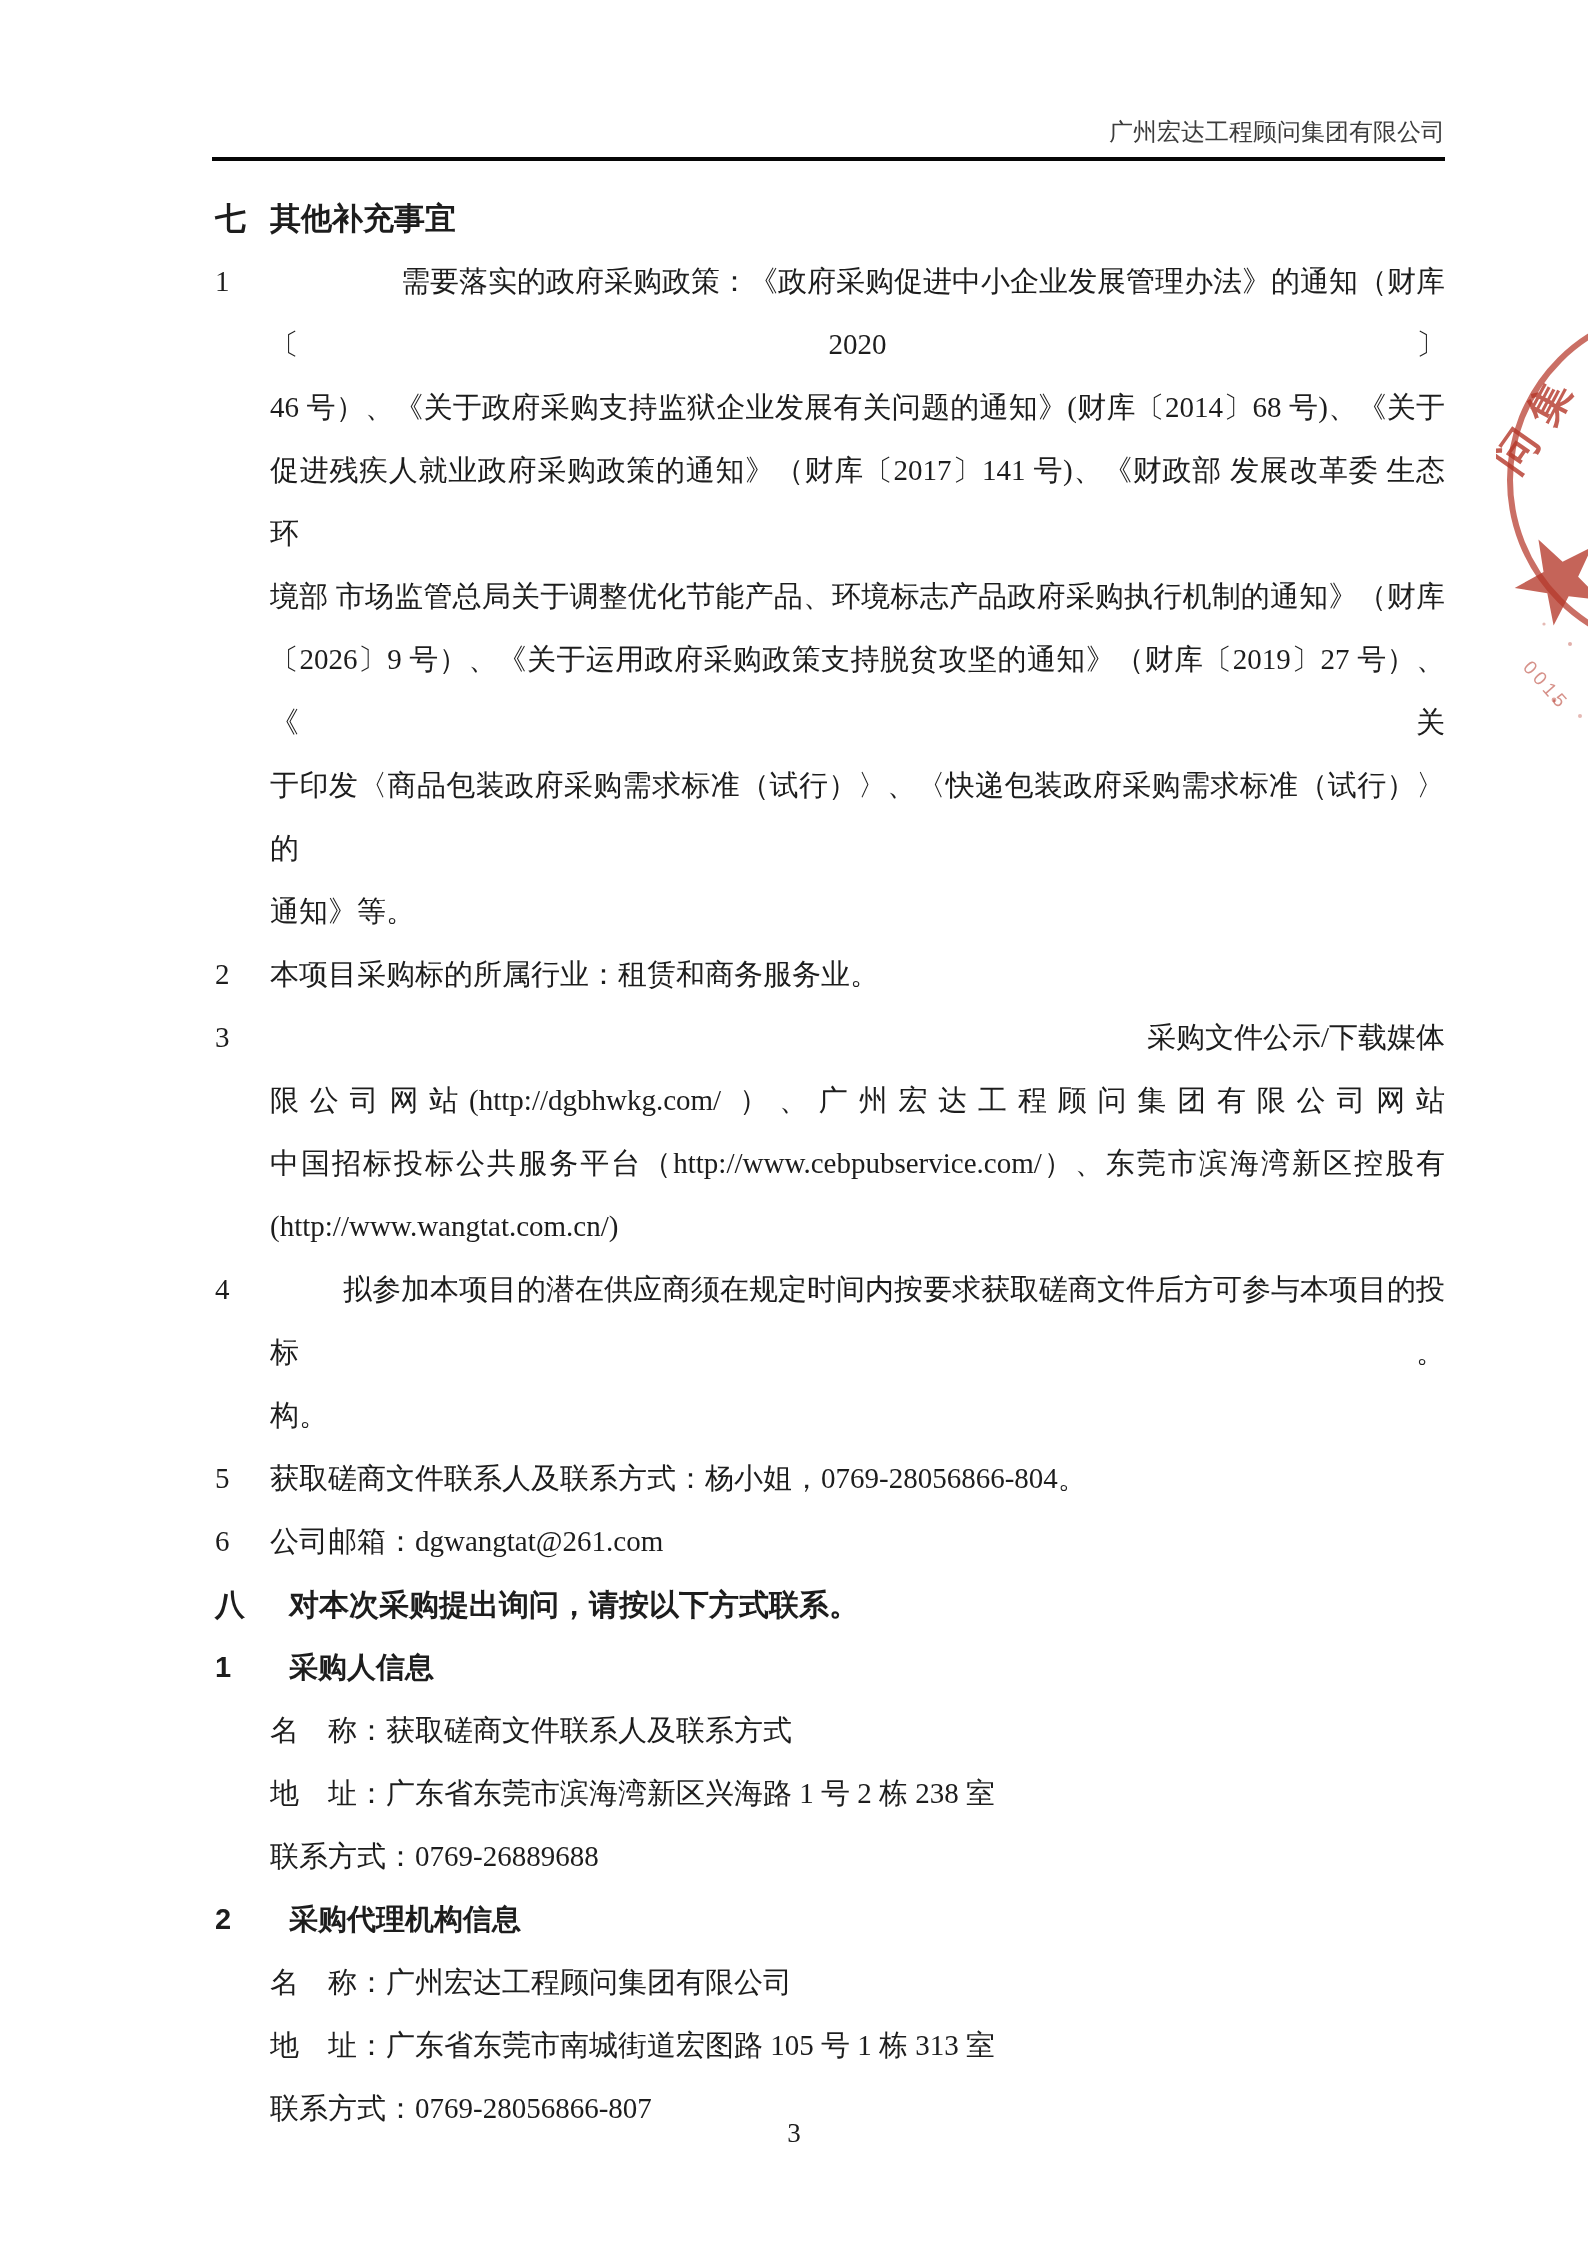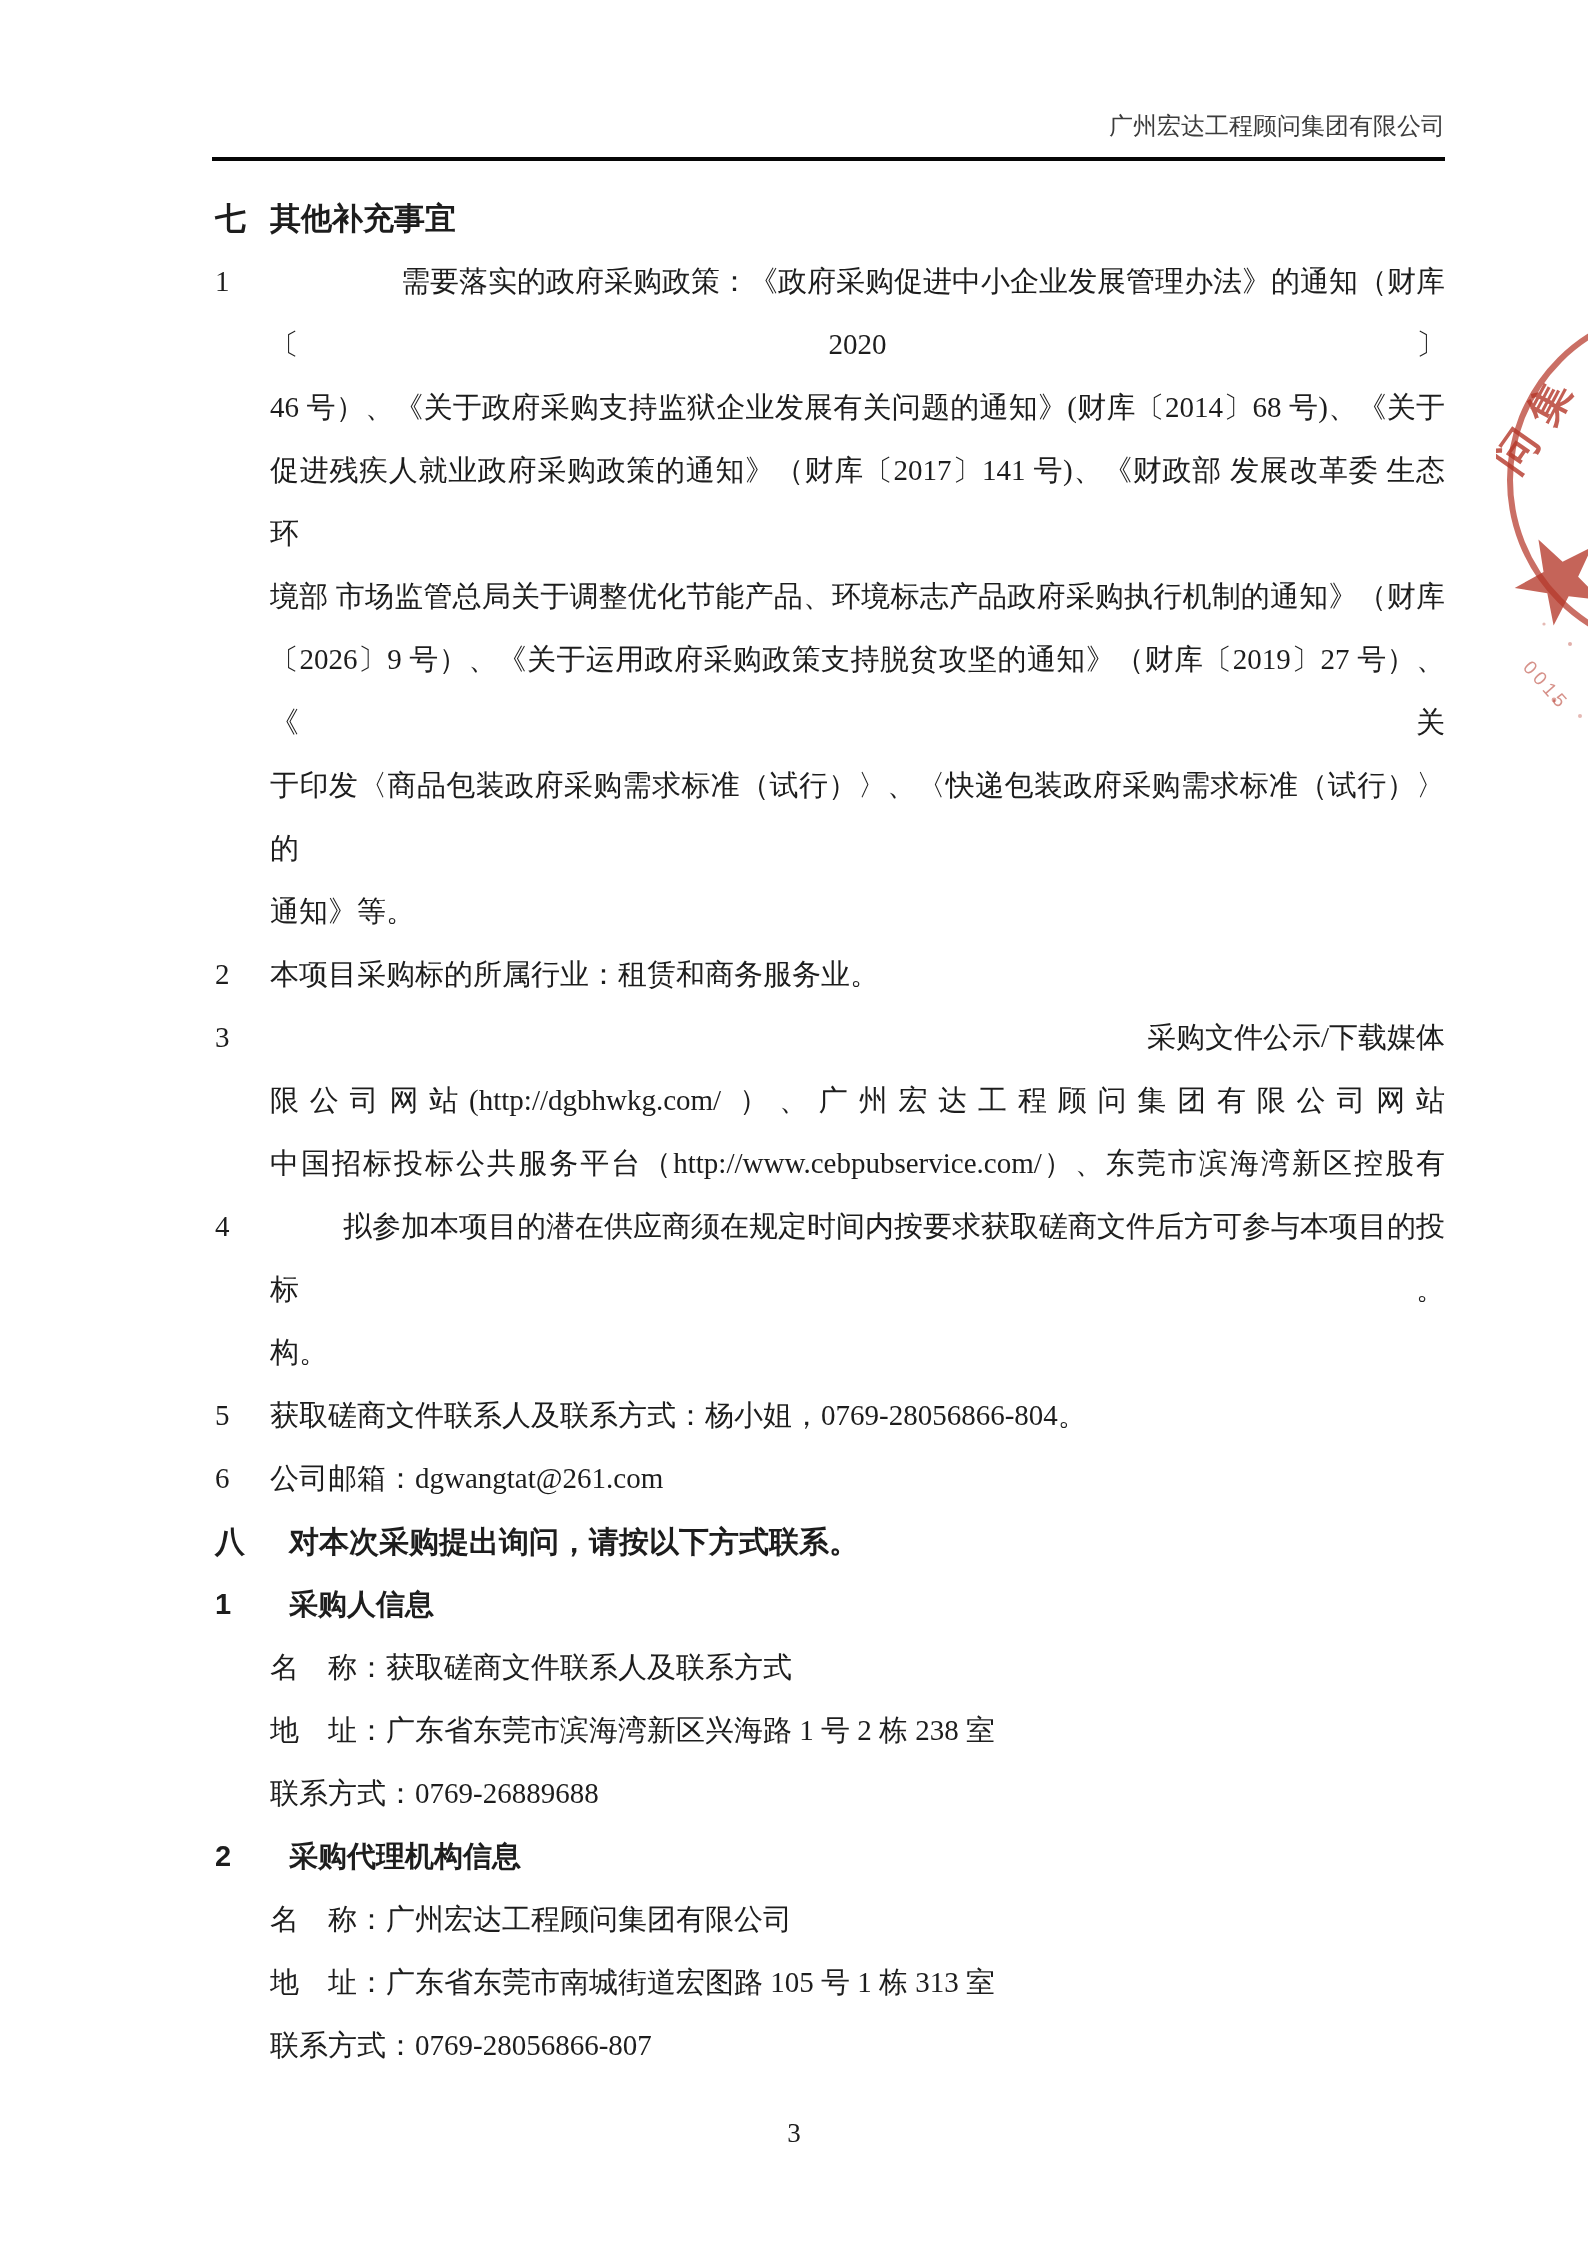--- a/index.html
+++ b/index.html
@@ -6,21 +6,21 @@
   .page{
     position:relative;
     width:1588px;height:2246px;
     background:#ffffff;
     overflow:hidden;
     font-family:"Liberation Serif","DejaVu Serif",serif;
     color:#1d1d1d;
   }
   
   .hdr{
-    position:absolute;top:106px;left:212px;width:1233px;
+    position:absolute;top:112px;left:212px;width:1233px;
     text-align:right;font-size:24px;line-height:40px;color:#3c3c3c;
     font-family:"Liberation Serif","DejaVu Serif",serif;
   }
   .rule{
     position:absolute;top:157px;left:212px;width:1233px;height:4px;
     background:#060606;
   }
   
   .doc{
     position:absolute;top:187px;left:0;width:1588px;
@@ -96,20 +96,21 @@
       <div class="block item">
         <span class="num">3</span>
         <div class="text">
           <div class="tline findent">采购文件公示/下载媒体</div>
         </div>
       </div>
       <div class="block para">
         <div class="text">
           <div class="tline just">限公司网站(http://dgbhwkg.com/ ）、广州宏达工程顾问集团有限公司网站</div>
           <div class="tline just">中国招标投标公共服务平台（http://www.cebpubservice.com/）、东莞市滨海湾新区控股有</div>
+          <div class="tline">(http://www.wangtat.com.cn/)</div>
         </div>
       </div>
       <div class="block item">
         <span class="num">4</span>
         <div class="text">
           <div class="tline just findent">拟参加本项目的潜在供应商须在规定时间内按要求获取磋商文件后方可参与本项目的投标。</div>
           <div class="tline">构。</div>
         </div>
       </div>
       <div class="block item">

